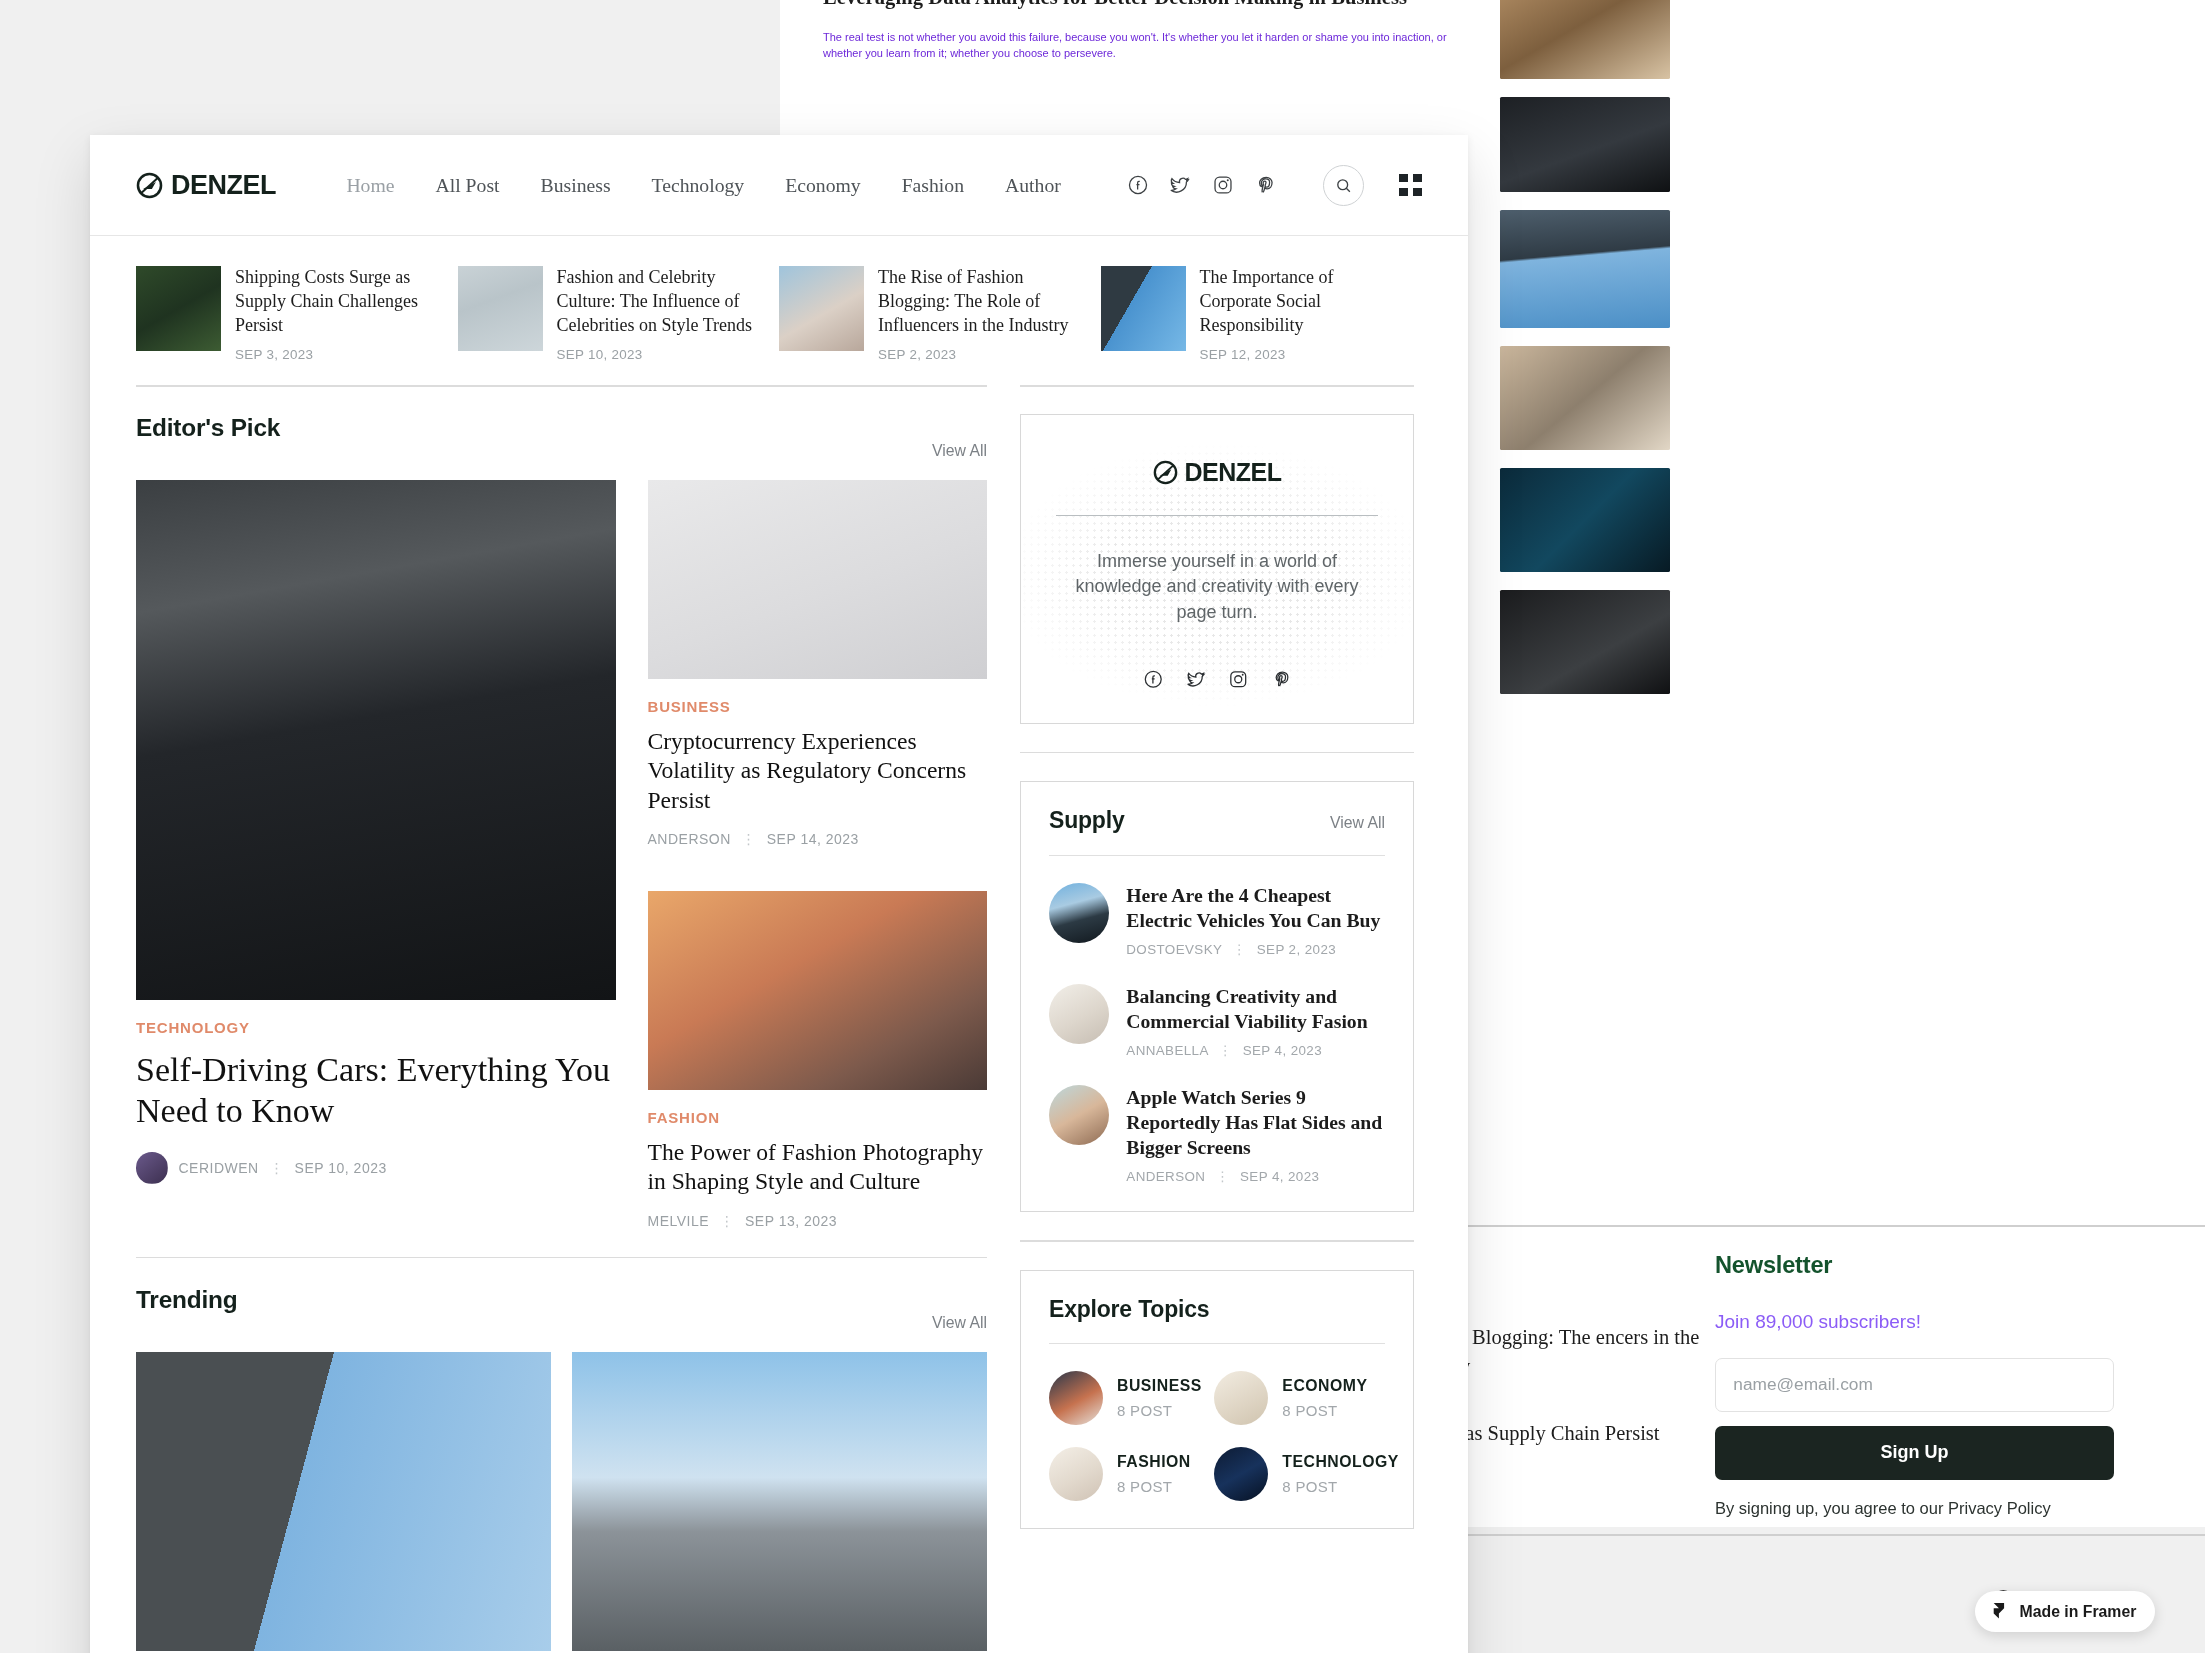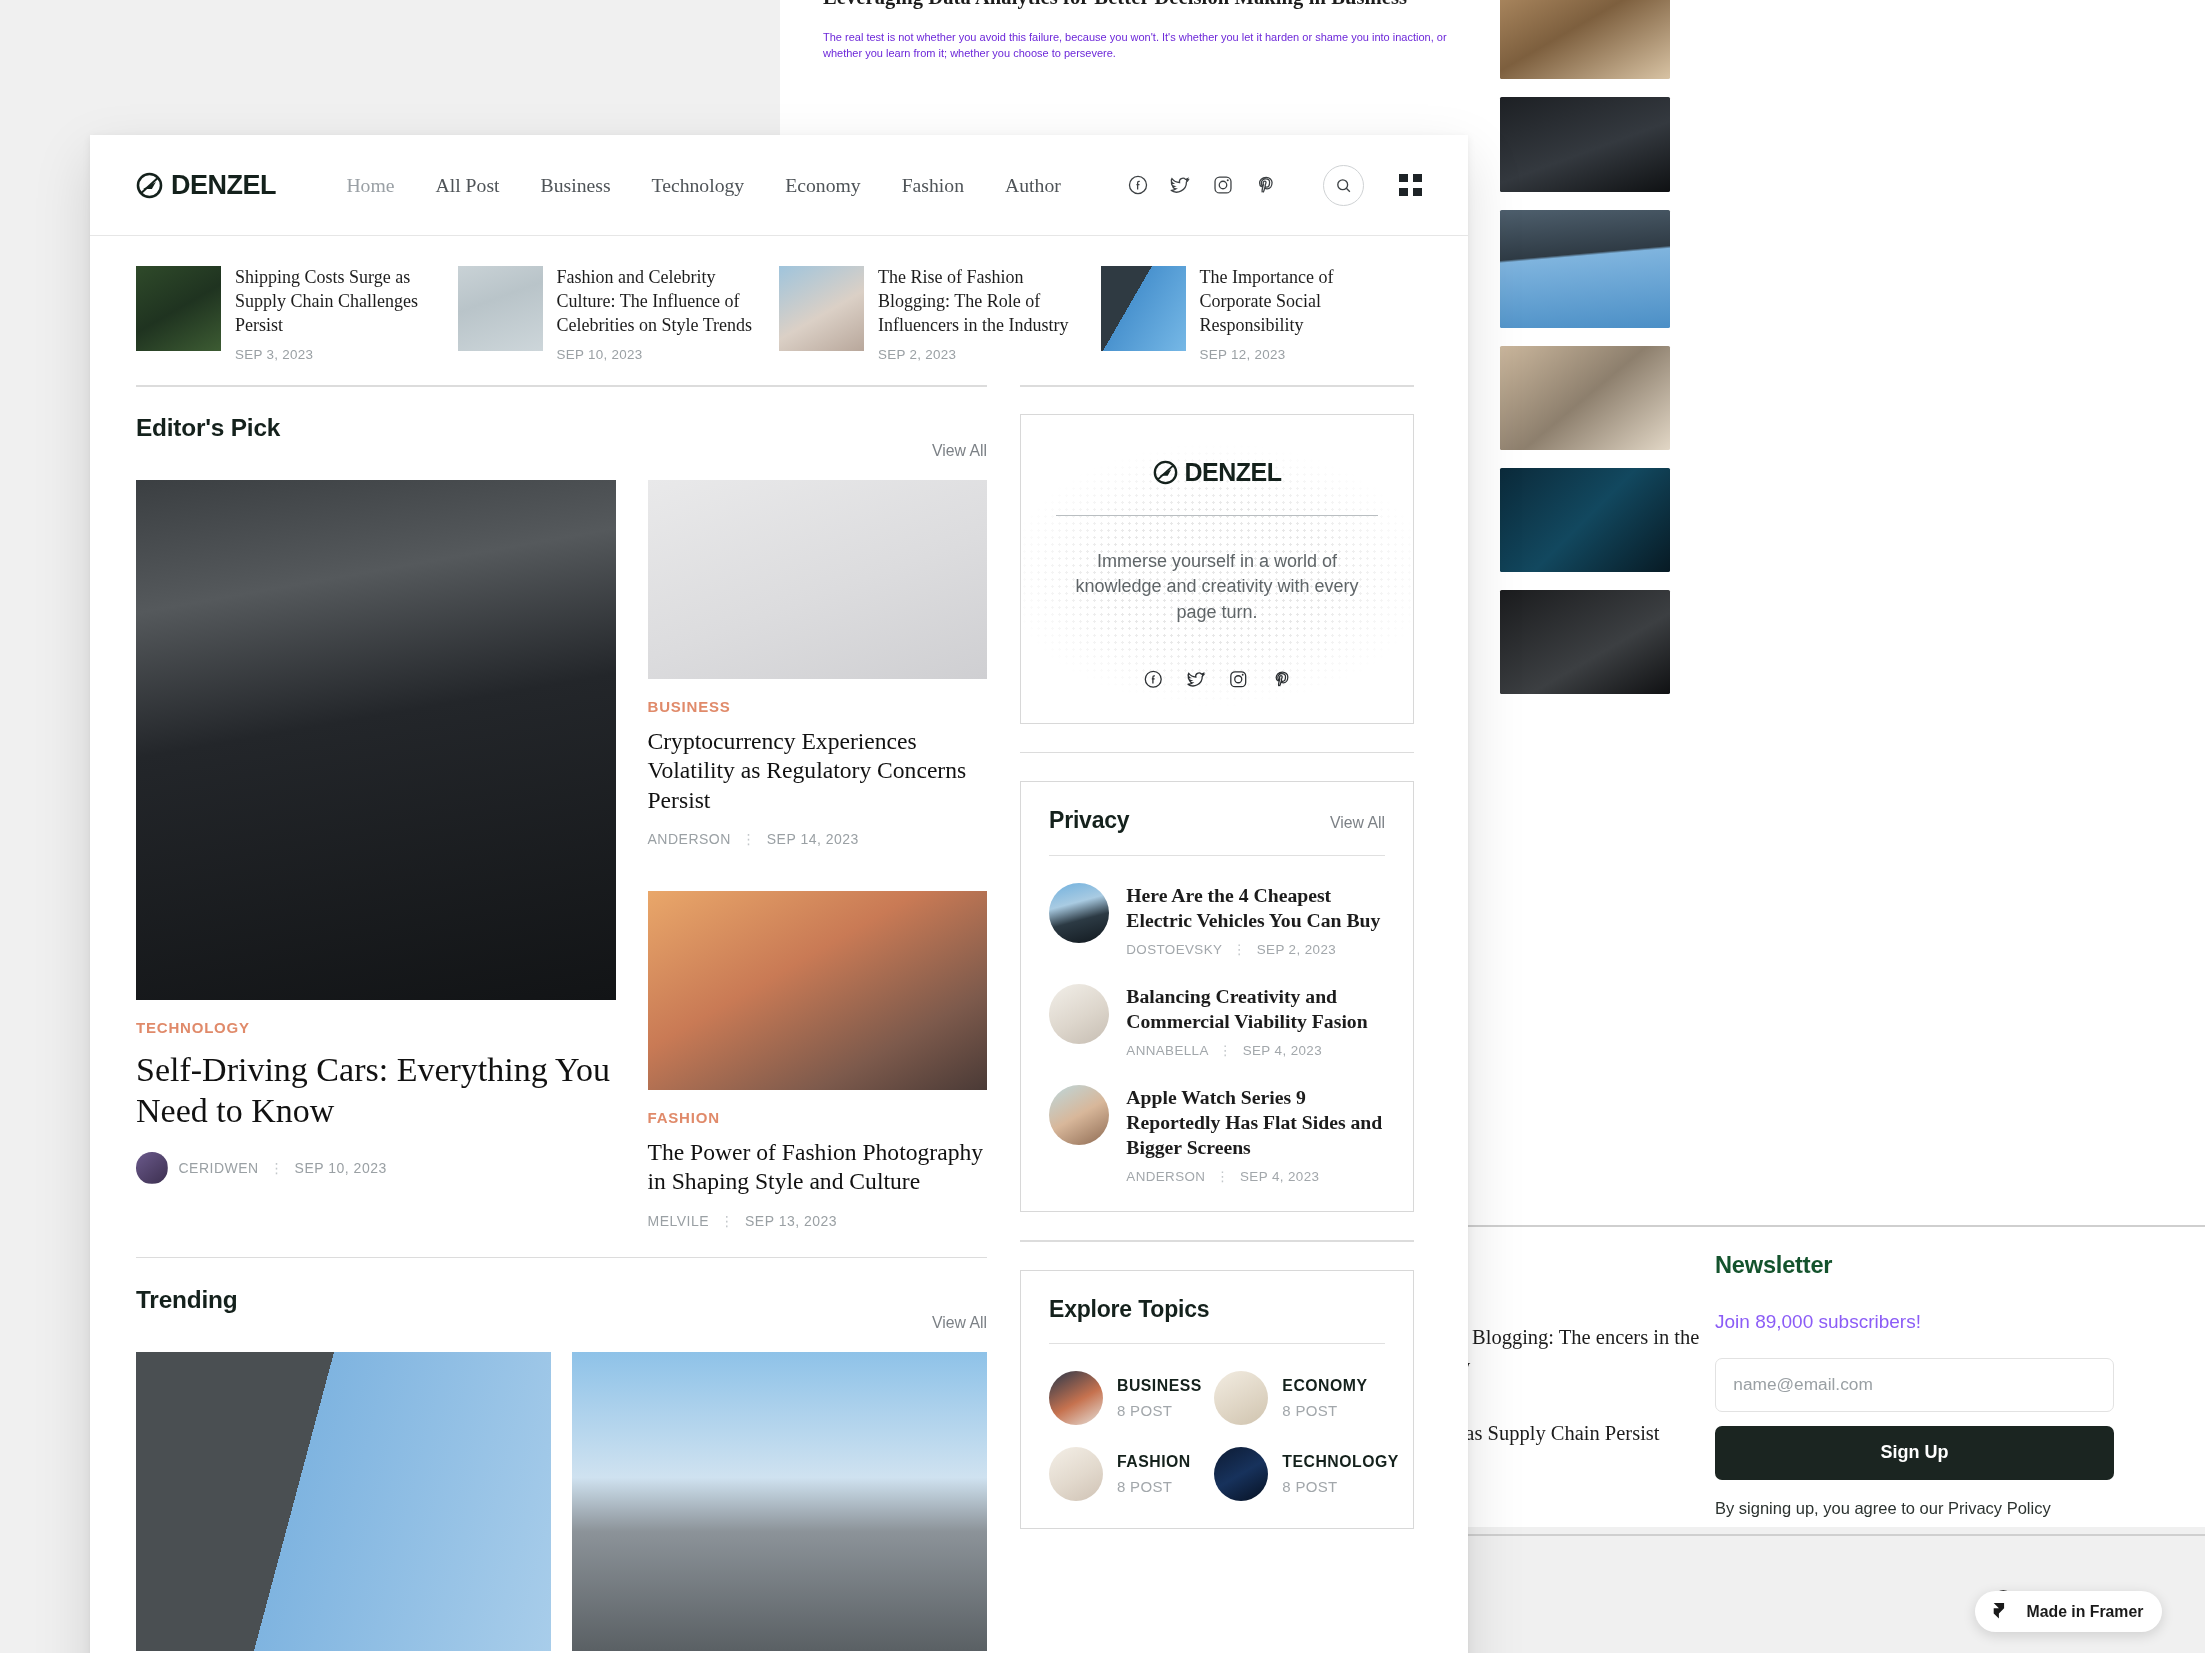--- a/index.html
+++ b/index.html
@@ -57,21 +57,21 @@
     display: flex; align-items: center; justify-content: center; cursor: pointer;
   }
   #bg-newsletter .nl-fine { margin-top: 19px; font-size: 16.5px; color: #2c3330; }
 
   #bg-footer-social { position: absolute; left: 1993px; top: 1589px; display: flex; gap: 20.5px; color: #3a3a3a; }
 
   
   #framer-badge {
     position: absolute; left: 1975px; top: 1591px; height: 41px;
     background: #fff; border-radius: 20.5px; display: flex; align-items: center;
-    gap: 20px; padding: 0 19px 0 15.8px;
+    gap: 13px; padding: 0 19px 0 15.8px;
     box-shadow: 0 3.2px 12.6px rgba(0,0,0,.14);
     font-size: 15.8px; font-weight: 700; color: #1a1a1a; z-index: 60;
   }
 
   
   #card {
     position: absolute; left: 90px; top: 135px; width: 1378px; height: 1599px;
     background: #fff;
     box-shadow: 0 20.5px 55px rgba(0,0,0,.13), 0 1.6px 7.9px rgba(0,0,0,.07);
     overflow: hidden; z-index: 20;
@@ -486,21 +486,21 @@
               </svg>
           </span>
         </div>
       </div>
 
       <div class="spacer-rule"></div>
 
       <div class="side-card">
         <div class="card-pad">
           <div class="card-head">
-            <div class="card-title">Privacy</div>
+            <div class="card-title">Supply</div>
             <div class="card-viewall">View All</div>
           </div>
           <div class="card-rule"></div>
 
           <div class="recent-item">
             <div class="recent-thumb" style="background-image:linear-gradient(165deg,#6fb0de 0%,#a9cbe2 35%,#2c3a44 60%,#11181e)"></div>
             <div>
               <div class="recent-title">Here Are the 4 Cheapest Electric Vehicles You Can Buy</div>
               <div class="recent-meta">
                 <span>DOSTOEVSKY</span>

